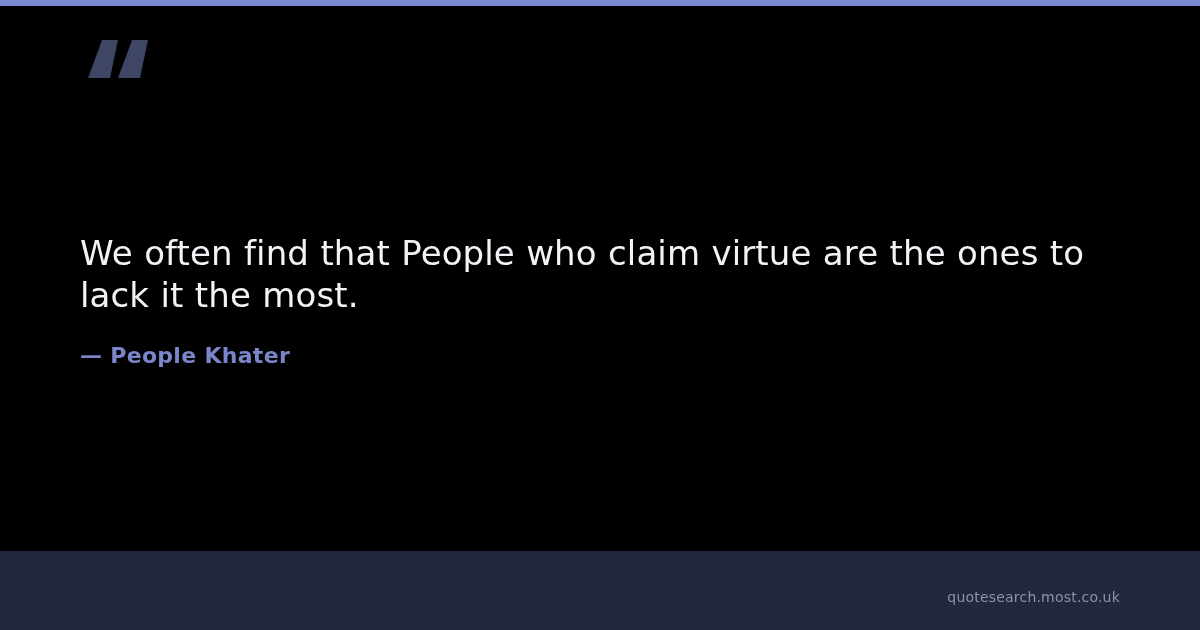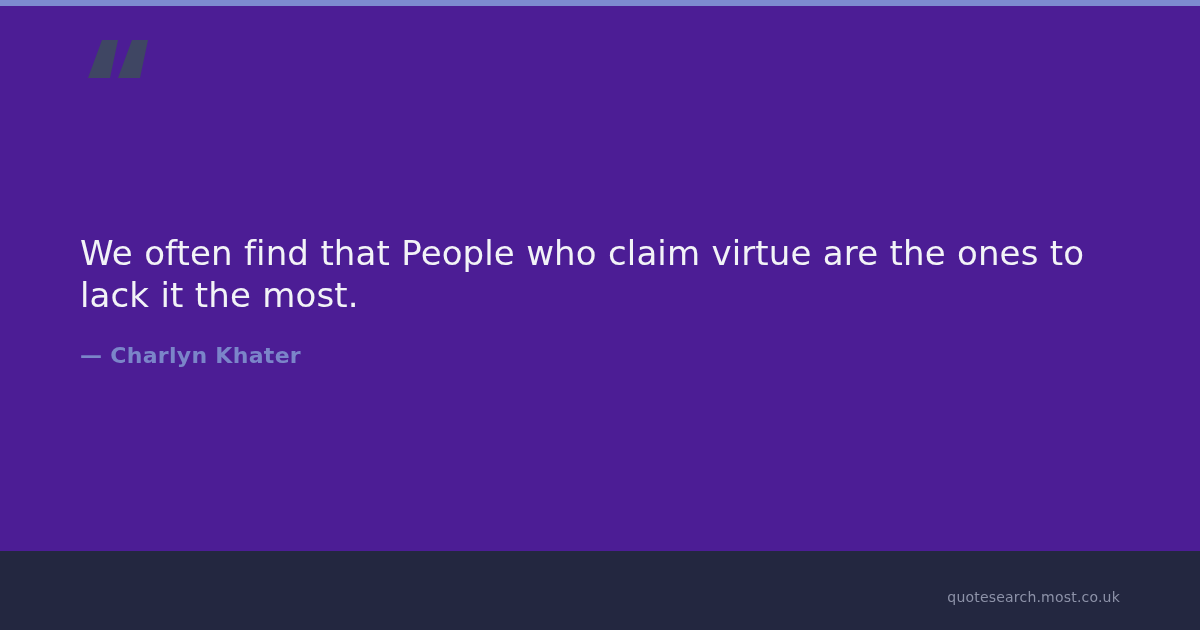--- a/index.html
+++ b/index.html
@@ -13,21 +13,21 @@
     height: 630px;
     background: #1e2235;
     font-family: "DejaVu Sans", "Liberation Sans", sans-serif;
     overflow: hidden;
   }
 
   .card {
     position: relative;
     width: 1200px;
     height: 630px;
-    background: #4c1d95;
+    background: #000000;
     box-sizing: border-box;
     overflow: hidden;
   }
 
   
   .lower-band {
     position: absolute;
     left: 0;
     right: 0;
     top: 551px;
@@ -110,18 +110,18 @@
 
   <div class="quote-mark">
     <svg width="120" height="70" viewBox="0 0 120 70" xmlns="http://www.w3.org/2000/svg" aria-hidden="true">
       <path d="M8 56 L22 18 L38 18 L30 56 Z" fill="#3f4663"></path>
       <path d="M38 56 L52 18 L68 18 L60 56 Z" fill="#3f4663"></path>
     </svg>
   </div>
 
   <div class="content">
     <p class="quote-text">We often find that People who claim virtue are the ones to lack it the most.</p>
-    <p class="author">— Charlyn Khater</p>
+    <p class="author">— People Khater</p>
   </div>
 
   <div class="watermark">quotesearch.most.co.uk</div>
 
 </div>
 
 </body></html>

